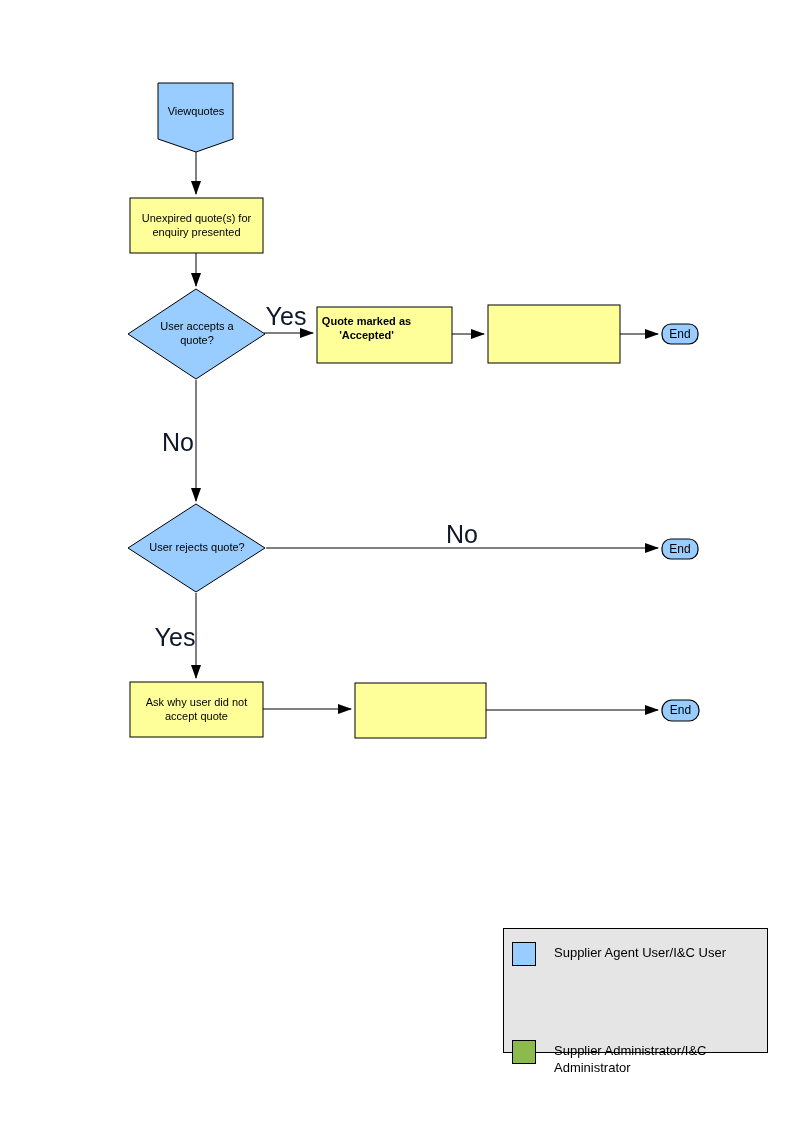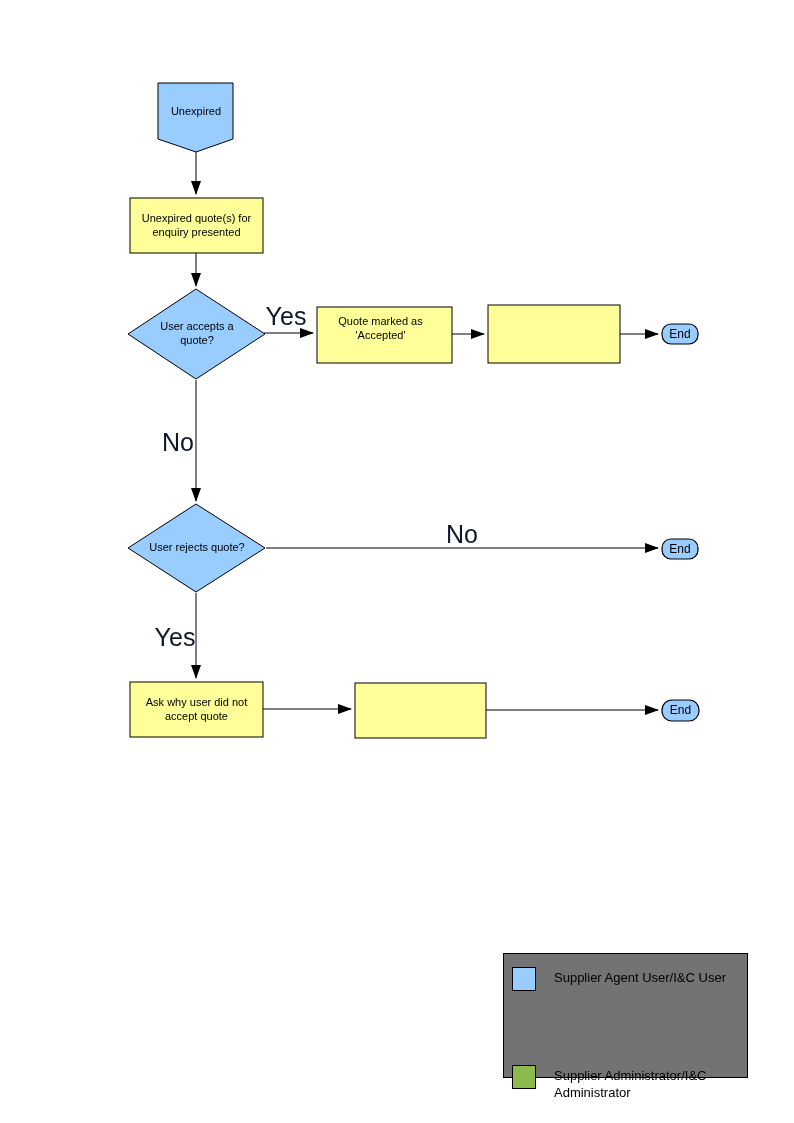--- a/index.html
+++ b/index.html
@@ -9,22 +9,22 @@
   }
   svg.layer{position:absolute;left:0;top:0;width:794px;height:1123px;}
   .lbl{
     position:absolute;display:flex;align-items:center;justify-content:center;
     text-align:center;color:#000;font-size:11px;line-height:1.25;
     pointer-events:none;white-space:normal;
   }
   .end-lbl{font-size:12px;border-radius:8px;}
   .edge-lbl{font-size:25px;line-height:1;color:#0f172a;letter-spacing:0px;text-align:center;}
   .legend{
-    position:absolute;left:503px;top:953px;width:245px;height:125px;
-    border:1px solid #000;background:#737373;box-sizing:border-box;
+    position:absolute;left:503px;top:928px;width:265px;height:125px;
+    border:1px solid #000;background:#e5e5e5;box-sizing:border-box;
   }
   .legend-row{position:absolute;left:8px;display:flex;align-items:flex-start;}
   .swatch{width:24px;height:24px;border:1px solid #000;box-sizing:border-box;flex:0 0 auto;}
   .swatch-blue{background:#99CCFF;}
   .swatch-yellow{background:#FFFF99;}
   .swatch-green{background:#8DBA4D;}
   .legend-text{margin-left:18px;font-size:13px;line-height:1.3;padding-top:3px;width:188px;}
 </style>
 </head>
 <body>
@@ -55,24 +55,24 @@
     <rect x="317" y="307" width="135" height="56" fill="#FFFF99" stroke="#000" stroke-width="1"></rect>
     <rect x="488" y="305" width="132" height="58" fill="#FFFF99" stroke="#000" stroke-width="1"></rect>
     <rect x="662" y="324" width="36" height="20" rx="9" ry="9" fill="#99CCFF" stroke="#000" stroke-width="1.2"></rect>
     <polygon points="196,504 265,548 196,592 128,548" fill="#99CCFF" stroke="#000" stroke-width="1"></polygon>
     <rect x="662" y="539" width="36" height="20" rx="9" ry="9" fill="#99CCFF" stroke="#000" stroke-width="1.2"></rect>
     <rect x="130" y="682" width="133" height="55" fill="#FFFF99" stroke="#000" stroke-width="1"></rect>
     <rect x="355" y="683" width="131" height="55" fill="#FFFF99" stroke="#000" stroke-width="1"></rect>
     <rect x="662" y="700" width="37" height="21" rx="10" ry="10" fill="#99CCFF" stroke="#000" stroke-width="1.2"></rect>
   </svg>
 
-  <div class="lbl" style="left:158px;top:85px;width:76px;height:54px;">Unexpired</div>
+  <div class="lbl" style="left:158px;top:85px;width:76px;height:54px;">Viewquotes</div>
   <div class="lbl" style="left:133px;top:198px;width:127px;height:55px;">Unexpired quote(s) for enquiry presented</div>
   <div class="lbl" style="left:145px;top:306px;width:104px;height:56px;">User accepts a quote?</div>
-  <div class="lbl" style="left:316px;top:307px;width:129px;height:44px;">Quote  marked as 'Accepted'</div>
+  <div class="lbl" style="left:302px;top:307px;width:129px;height:44px;font-weight:bold;">Quote  marked as 'Accepted'</div>
   <div class="lbl end-lbl" style="left:662px;top:324px;width:36px;height:20px;">End</div>
   <div class="lbl" style="left:145px;top:520px;width:104px;height:56px;">User rejects quote?</div>
   <div class="lbl end-lbl" style="left:662px;top:539px;width:36px;height:20px;">End</div>
   <div class="lbl" style="left:133px;top:682px;width:127px;height:55px;">Ask why user did not accept quote</div>
   <div class="lbl end-lbl" style="left:662px;top:700px;width:37px;height:21px;">End</div>
 
   <div class="lbl edge-lbl" style="left:257px;top:302px;width:58px;height:28px;">Yes</div>
   <div class="lbl edge-lbl" style="left:158px;top:428px;width:40px;height:28px;">No</div>
   <div class="lbl edge-lbl" style="left:442px;top:520px;width:40px;height:28px;">No</div>
   <div class="lbl edge-lbl" style="left:146px;top:623px;width:58px;height:28px;">Yes</div>

